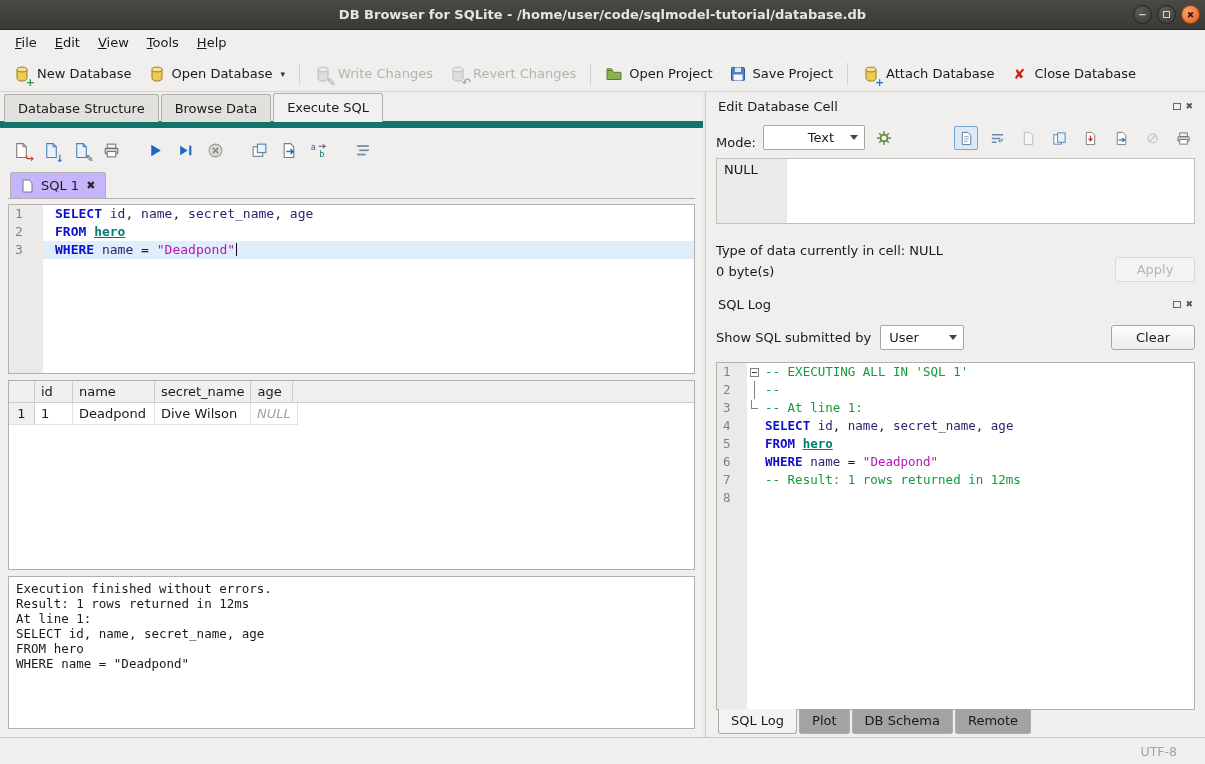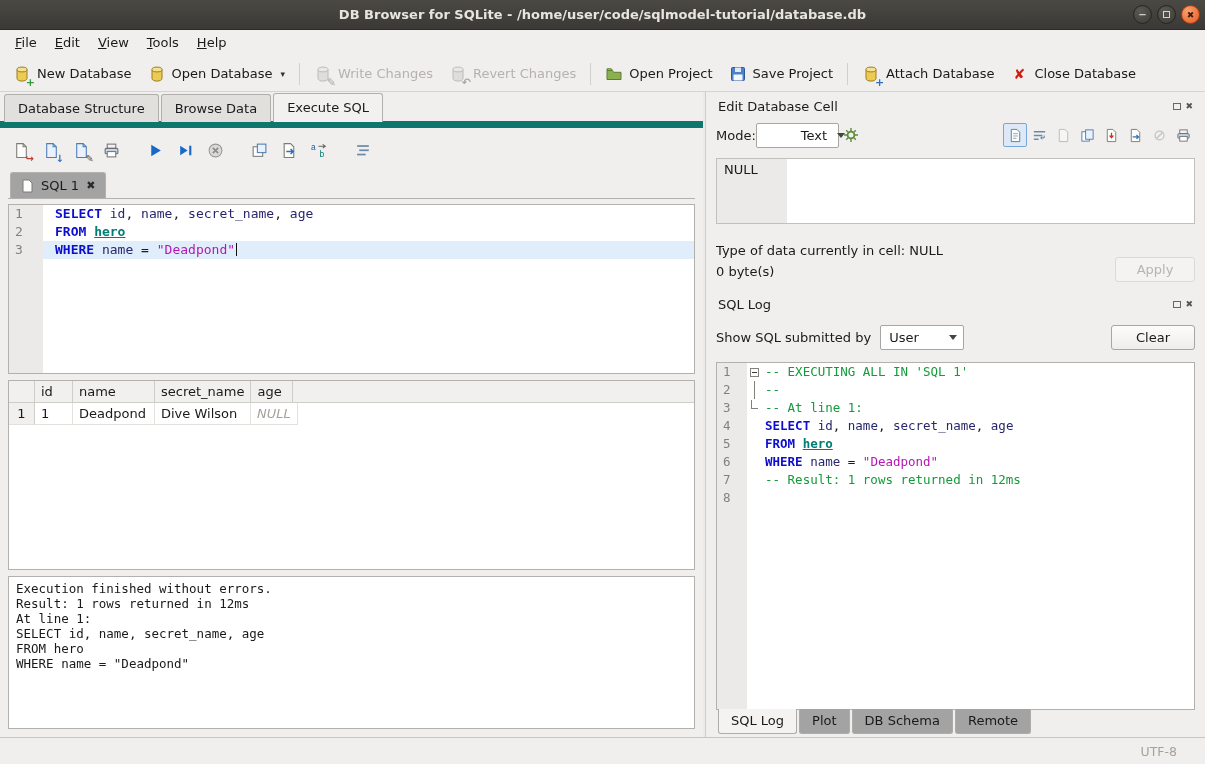--- a/index.html
+++ b/index.html
@@ -60,21 +60,21 @@
 
   
   .sql-toolbar { flex:0 0 28px; display:flex; align-items:center; gap:4px; }
   .icon-btn { width:26px; height:26px; display:flex; align-items:center; justify-content:center; border-radius:3px; position:relative; }
   .icon-btn .badge { right:0; bottom:-1px; font-size:10px; }
   .icon-gap { width:10px; }
 
   
   .sql-tabbar { flex:0 0 29px; display:flex; align-items:flex-end; padding-left:2px; border-bottom:1px solid #b3b1ae; margin-bottom:-1px; }
   .sql-tab {
-    display:flex; align-items:center; gap:7px; padding:5px 10px; background:#a3a3a3;
+    display:flex; align-items:center; gap:7px; padding:5px 10px; background:#c4b5fd;
     border:1px solid #b3b1ae; border-bottom:none; border-radius:3px 3px 0 0; position:relative; z-index:2;
   }
   .tab-close { font-size:11px; font-weight:bold; color:#2b2b2b; }
 
   
   .editor, .log-area {
     border:1px solid #b3b1ae; background:#fff; overflow:hidden;
     font-family:"DejaVu Sans Mono","Liberation Mono",monospace; font-size:13px;
   }
   .editor { flex:0 0 170px; background:linear-gradient(to right,#eceae8 0,#eceae8 34px,#fff 34px); }
@@ -114,21 +114,21 @@
   .msg { flex:1; min-height:0; border:1px solid #b3b1ae; background:#fff; padding:4px 7px;
          font-family:"DejaVu Sans Mono","Liberation Mono",monospace; font-size:12.5px; line-height:15px; white-space:pre-wrap; }
 
   
   .dock-title { flex:0 0 24px; display:flex; align-items:center; padding-left:2px; }
   .dock-title .t { flex:1; }
   .dock-mini { display:flex; gap:4px; align-items:center; padding-right:2px; }
   .mini-float { width:8px; height:7px; border:1px solid #666; }
   .mini-close { font-size:9px; font-weight:bold; color:#555; line-height:1; }
 
-  .mode-row { flex:0 0 30px; display:flex; align-items:center; margin:2px 0 4px; }
+  .mode-row { flex:0 0 30px; display:flex; align-items:flex-end; gap:7px; margin:2px 0 4px; }
   .combo { display:flex; align-items:center; gap:10px; background:#fff; border:1px solid #a8a6a2; border-radius:2px;
            height:25px; padding:0 6px 0 8px; }
   .combo .arrow { width:0; height:0; border-left:4px solid transparent; border-right:4px solid transparent; border-top:5px solid #444; }
   .spacer { flex:1; }
   .sm-icon { width:24px; height:24px; display:flex; align-items:center; justify-content:center; border-radius:2px; position:relative; }
   .sm-icon.active { border:1px solid #7aa6d5; background:#dde9f6; }
   .dim { opacity:.45; filter:grayscale(1); }
 
   .cell-edit { flex:0 0 66px; border:1px solid #c2c0bd; background:#fff; display:flex; margin:4px 0 10px; }
   .cell-gutter { flex:0 0 70px; background:#ebeae8; padding:3px 7px; }
@@ -405,21 +405,21 @@
     <div class="dock-title">
       <span class="t">Edit Database Cell</span>
       <span class="dock-mini">
         <span class="mini-float"></span>
         <span class="mini-close">✖</span>
       </span>
     </div>
 
     <div class="mode-row">
       <span>Mode:</span>
-      <div class="combo" style="width:83px;padding-left:44px;">
+      <div class="combo" style="width:102px;padding-left:44px;">
         <span style="flex:1;">Text</span>
         <span class="arrow"></span>
       </div>
       <div class="sm-icon">
         <svg width="16" height="16" viewBox="0 0 16 16">
             <circle cx="8" cy="8" r="3.4" fill="none" stroke="#5b8c3e" stroke-width="1.8"></circle>
             <path d="M8 1v3M8 12v3M1 8h3M12 8h3M3.2 3.2l2 2M12.8 3.2l-2 2M3.2 12.8l2-2M12.8 12.8l-2-2" stroke="#5b8c3e" stroke-width="1.4"></path>
           </svg>
       </div>
       <div class="spacer"></div>

